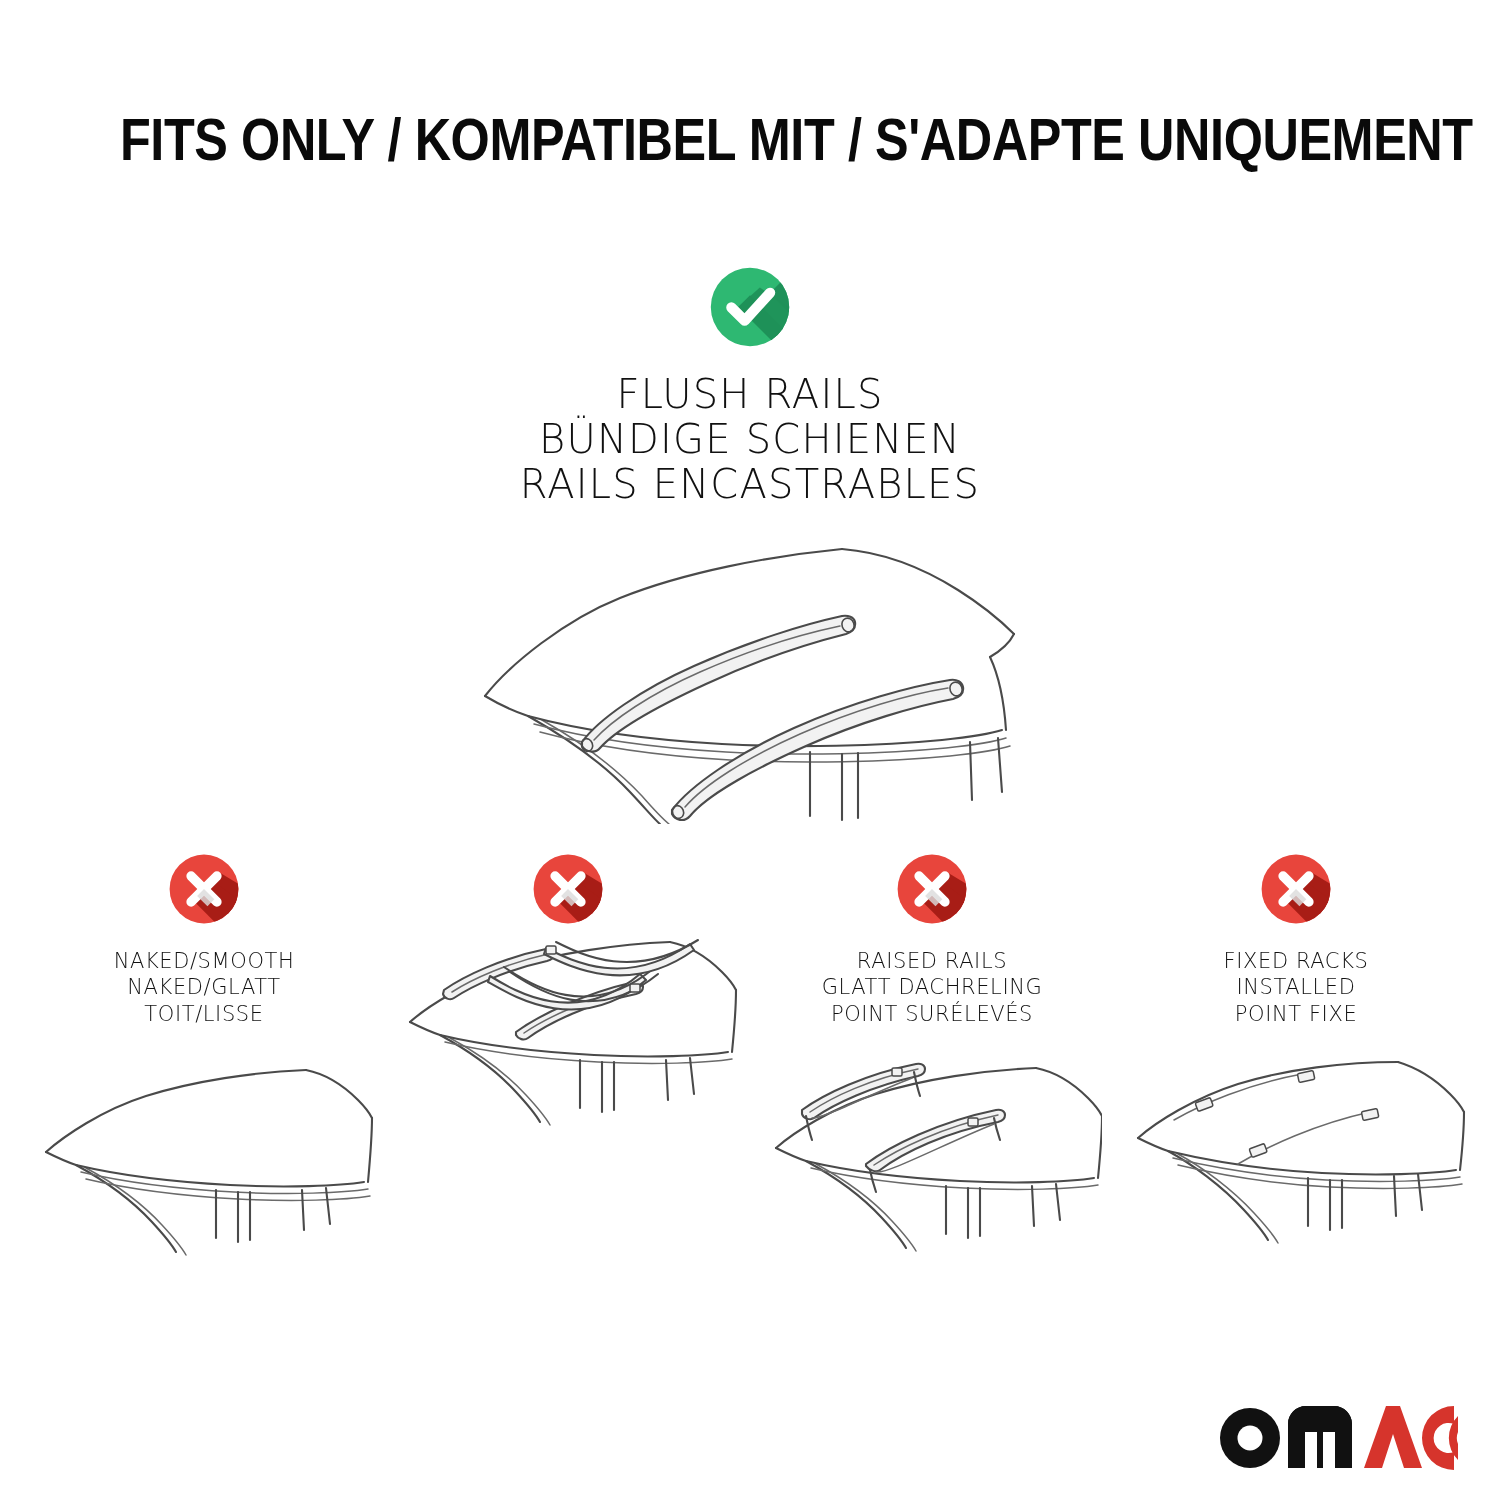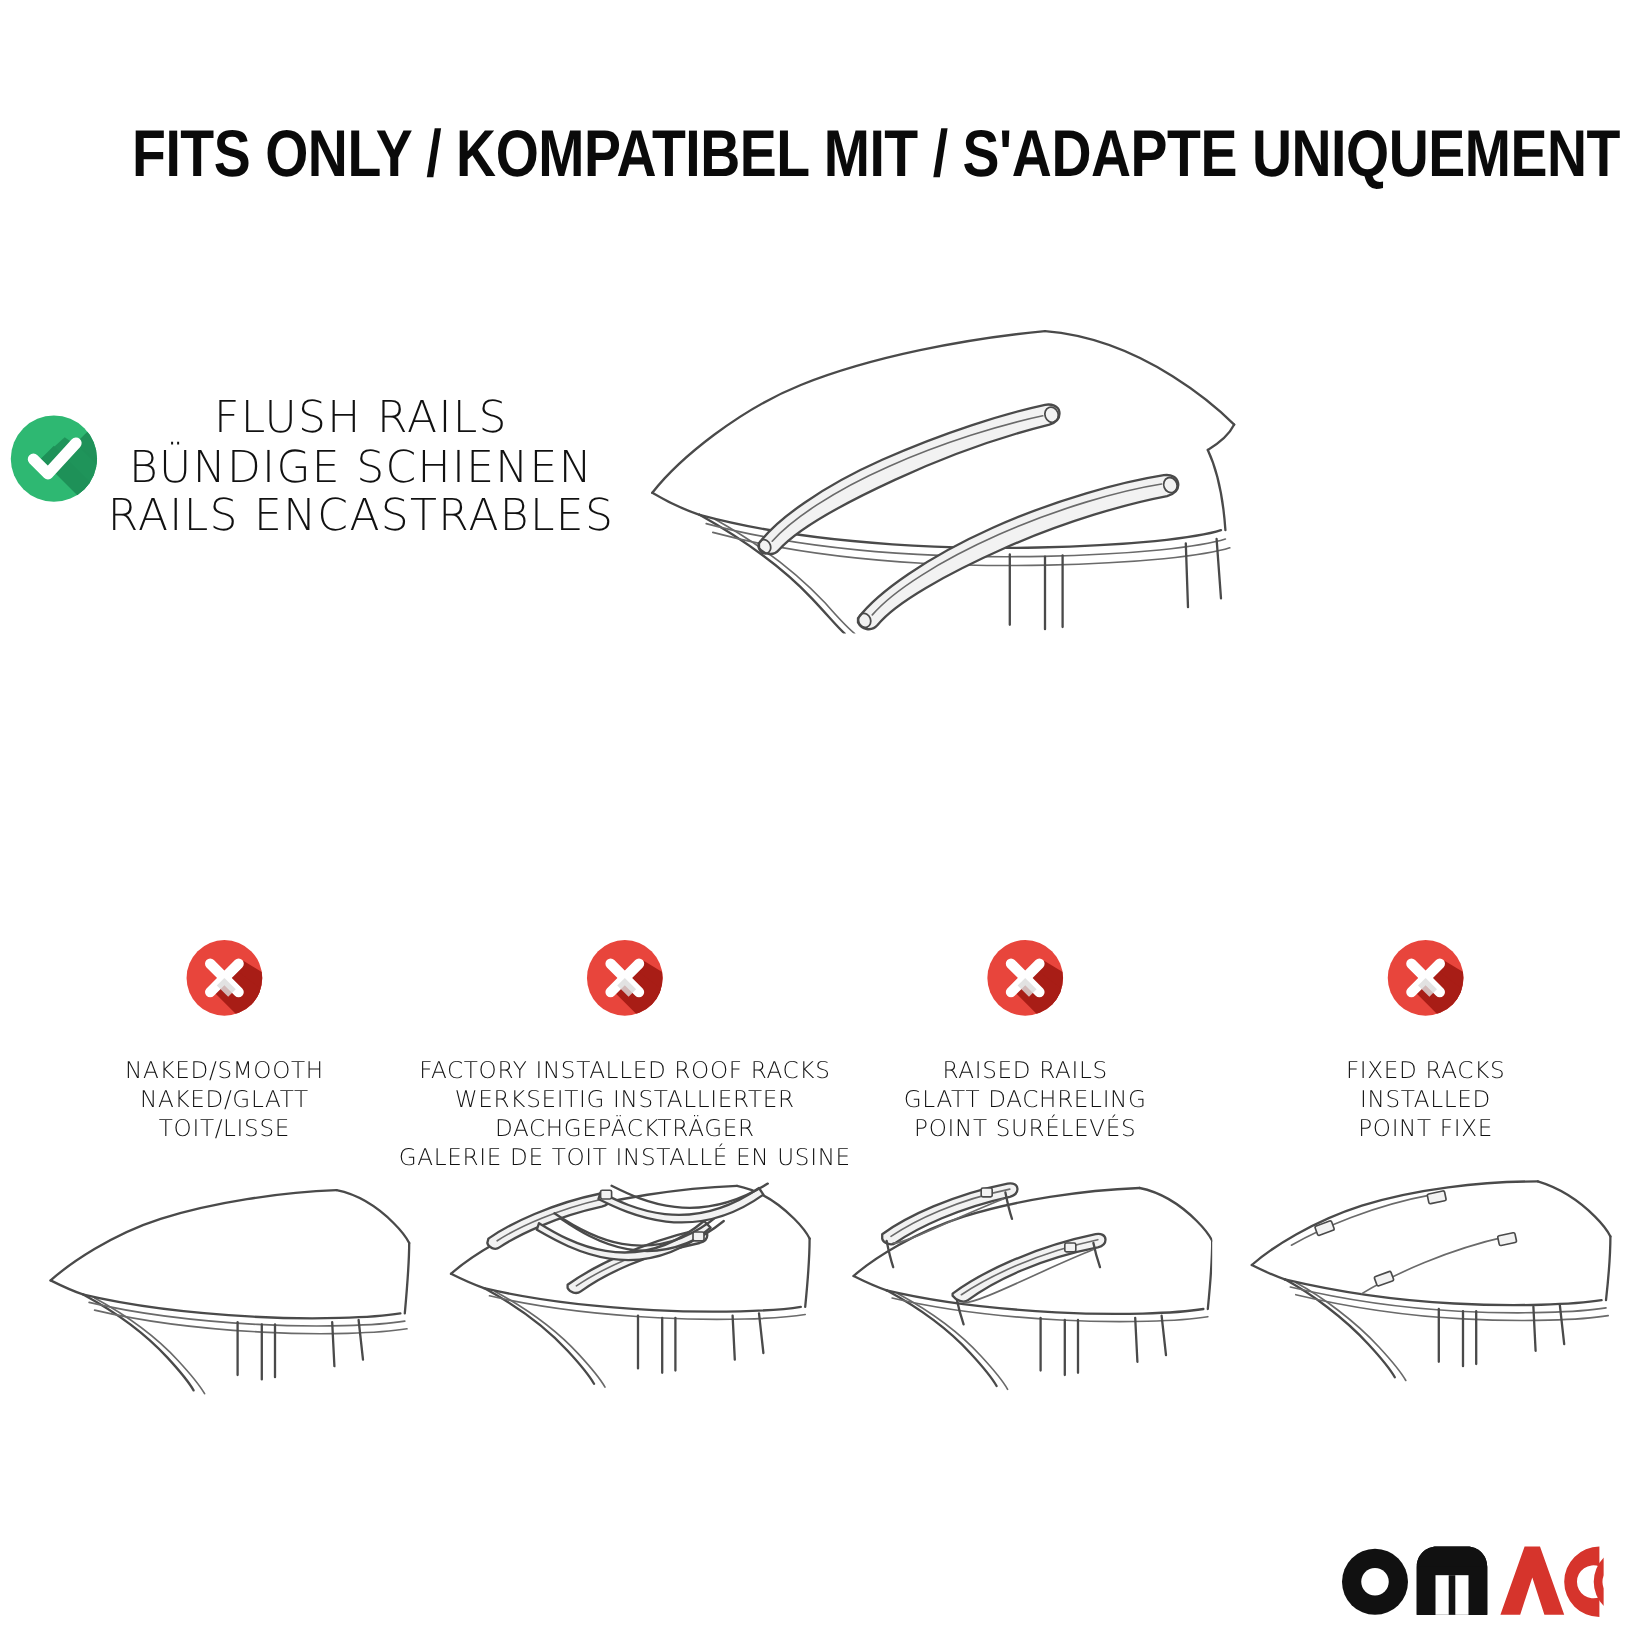--- a/index.html
+++ b/index.html
@@ -32,21 +32,21 @@
     white-space: nowrap;
   }
 
   
   .hero {
     position: absolute;
     left: 0;
     top: 258px;
     width: 1500px;
     display: flex;
-    flex-direction: row;
+    flex-direction: column;
     align-items: center;
   }
   .badge-ok {
     width: 98px;
     height: 98px;
     display: block;
   }
   .hero-labels {
     margin-top: 16px;
     text-align: center;
@@ -81,21 +81,21 @@
     display: flex;
     flex-direction: column;
     align-items: center;
   }
   .badge-no {
     width: 86px;
     height: 86px;
     display: block;
   }
   .cell-labels {
-    margin-top: 28px;
+    margin-top: 16px;
     text-align: center;
     color: #111111;
     font-family: "DejaVu Sans", sans-serif;
     font-weight: 300;
     font-size: 21px;
     line-height: 1.25;
     letter-spacing: 0.6px;
     min-height: 108px;
   }
   .cell-labels div { white-space: nowrap; }
@@ -265,26 +265,20 @@
       </g>
       <g stroke="#ffffff" stroke-width="11" stroke-linecap="round">
         <line x1="35" y1="35" x2="65" y2="65"></line>
         <line x1="65" y1="35" x2="35" y2="65"></line>
       </g>
       <g clip-path="url(#xc2)" opacity="0.82">
         <path d="M50 50 L62 62 L54 70 L42 58 Z" fill="#dcdcdc"></path>
       </g>
     </svg>
 
-    <div class="cell-labels">
-      <div>FACTORY INSTALLED ROOF RACKS</div>
-      <div>WERKSEITIG INSTALLIERTER</div>
-      <div>DACHGEPÄCKTRÄGER</div>
-      <div>GALERIE DE TOIT INSTALLÉ EN USINE</div>
-    </div>
 
     <svg class="cell-art" viewBox="0 0 340 210">
 
       <path class="ln" d="M12 86 C30 70 68 46 112 32 C160 17 220 8 272 6"></path>
       <path class="ln" d="M272 6 C292 10 310 22 324 36 C332 44 336 50 338 54"></path>
       <path class="ln" d="M12 86 C20 90 30 95 42 99"></path>
       <path class="ln" d="M42 99 C66 112 96 132 118 156 C130 169 138 179 142 186"></path>
       <path class="ln-thin" d="M52 102 C76 115 106 135 128 159 C140 172 148 182 152 189"></path>
       <path class="ln" d="M42 99 C84 109 140 116 196 119 C252 122 306 120 330 116"></path>
       <path class="ln-thin" d="M47 106 C89 116 144 123 200 126 C256 129 310 127 334 123"></path>

